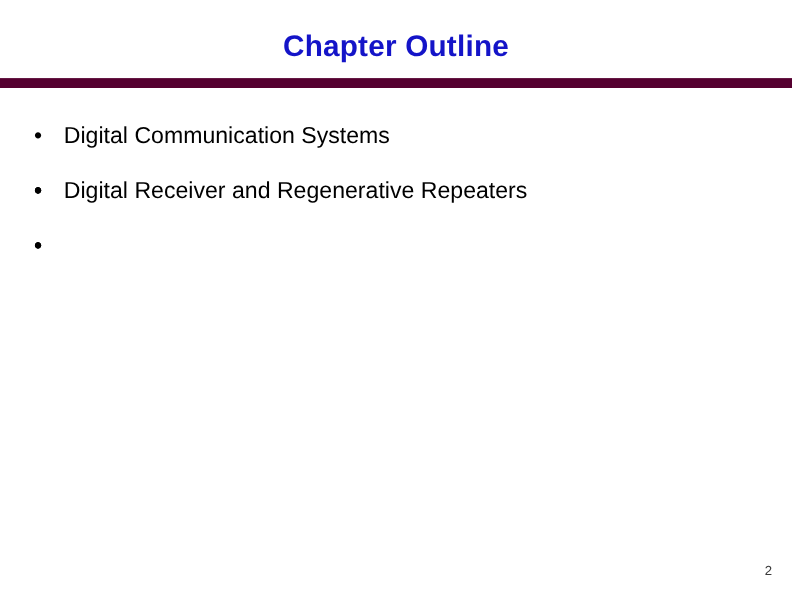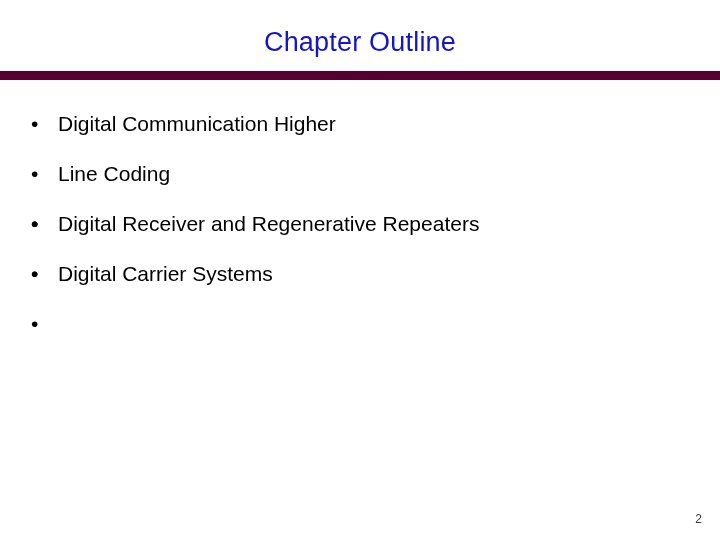--- a/index.html
+++ b/index.html
@@ -22,21 +22,21 @@
   }
   .slide-title {
     position: absolute;
     top: 26px;
     left: 0;
     width: 720px;
     text-align: center;
     font-size: 27px;
     line-height: 32px;
     color: #1414c8;
-    font-weight: normal;
+    font-weight: bold;
     letter-spacing: 0.2px;
     white-space: nowrap;
   }
   .title-rule {
     position: absolute;
     top: 71px;
     left: 0;
     width: 720px;
     height: 9px;
     background: #550030;
@@ -88,26 +88,25 @@
 <div class="slide">
 
   <div class="slide-title">Chapter Outline</div>
 
   <div class="title-rule"></div>
 
   <ul class="body-list">
 
     <li class="bullet-row">
       <span class="bullet-dot">•</span>
-      <span class="bullet-text">Digital Communication Higher</span>
+      <span class="bullet-text">Digital Communication Systems</span>
     </li>
 
     <li class="bullet-row">
       <span class="bullet-dot">•</span>
-      <span class="bullet-text">Line Coding</span>
     </li>
 
     <li class="bullet-row">
       <span class="bullet-dot">•</span>
     </li>
 
     <li class="bullet-row">
       <span class="bullet-dot">•</span>
     </li>
 
@@ -115,21 +114,20 @@
       <span class="bullet-dot">•</span>
       <span class="bullet-text">Digital Receiver and Regenerative Repeaters</span>
     </li>
 
     <li class="bullet-row wrap">
       <span class="bullet-dot">•</span>
     </li>
 
     <li class="bullet-row">
       <span class="bullet-dot">•</span>
-      <span class="bullet-text">Digital Carrier Systems</span>
     </li>
 
     <li class="bullet-row">
       <span class="bullet-dot">•</span>
     </li>
 
   </ul>
 
   <div class="page-number">2</div>
 

